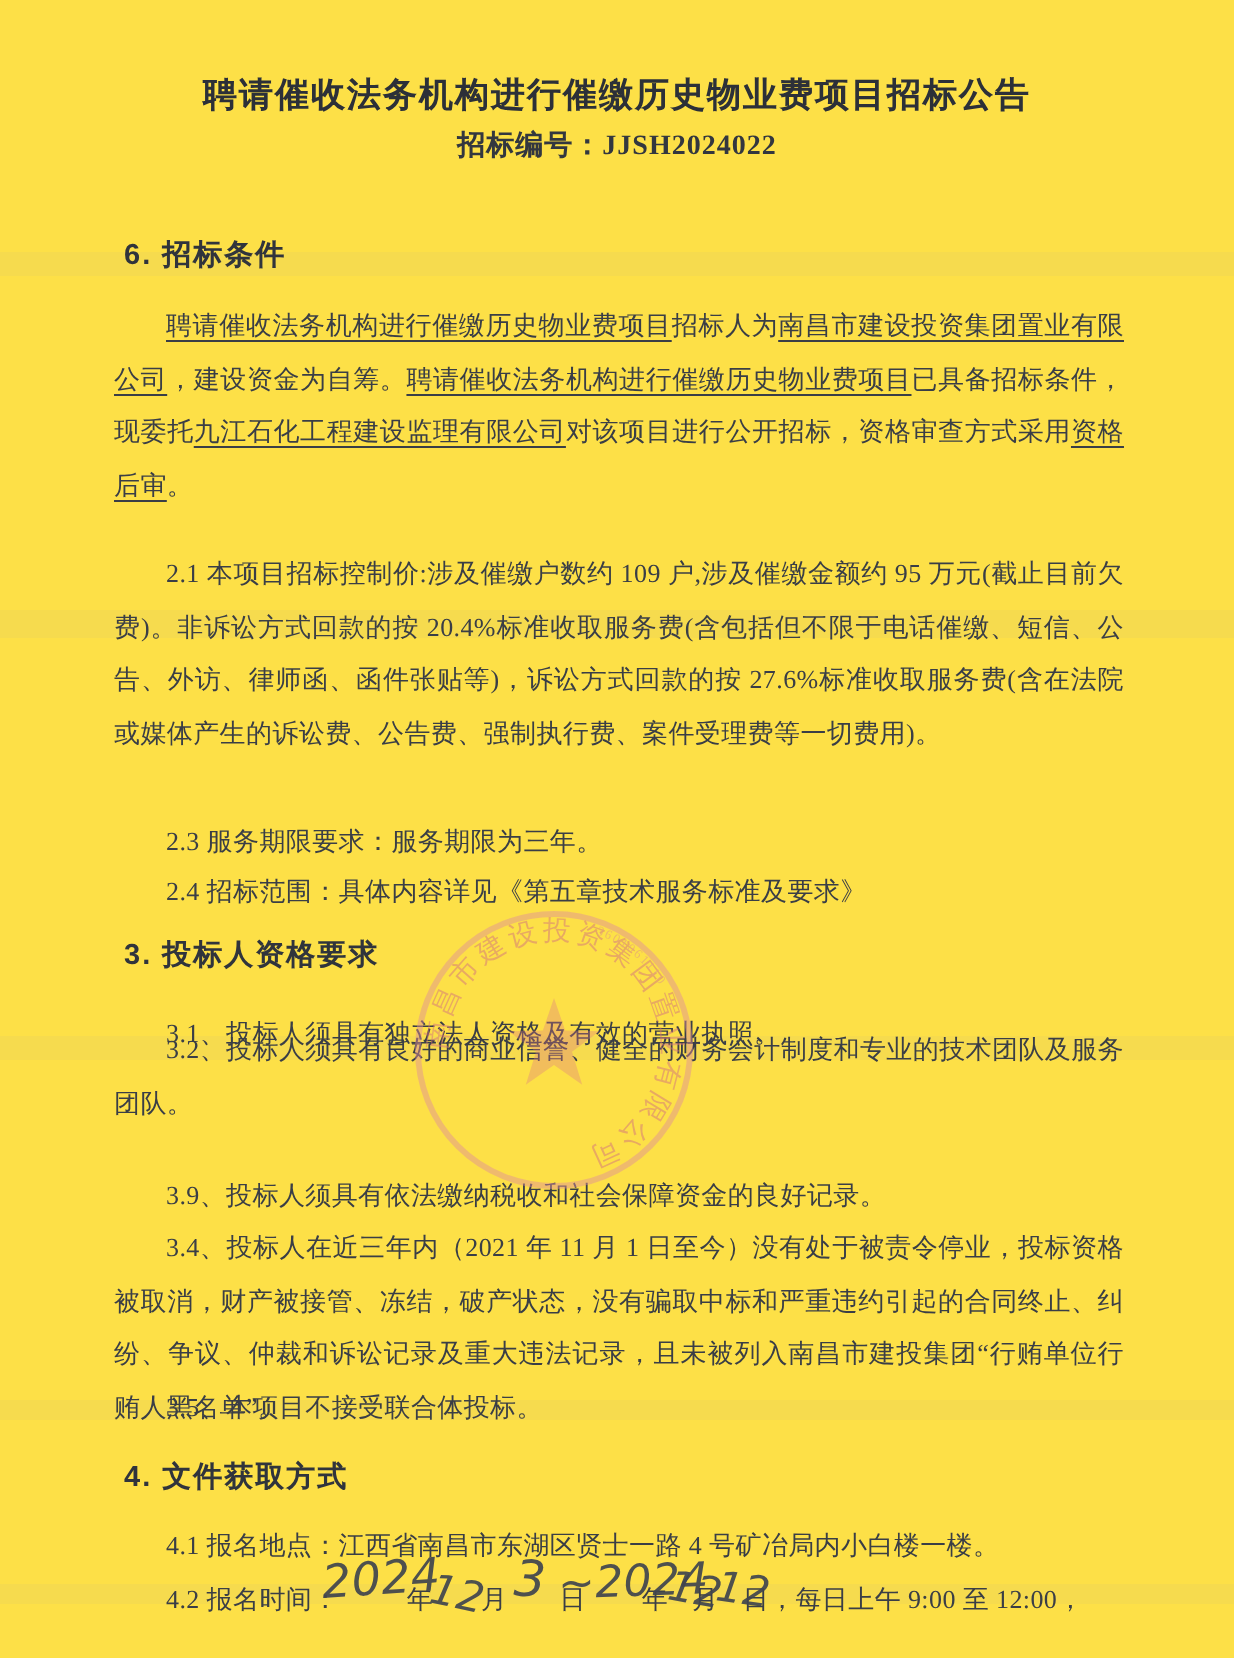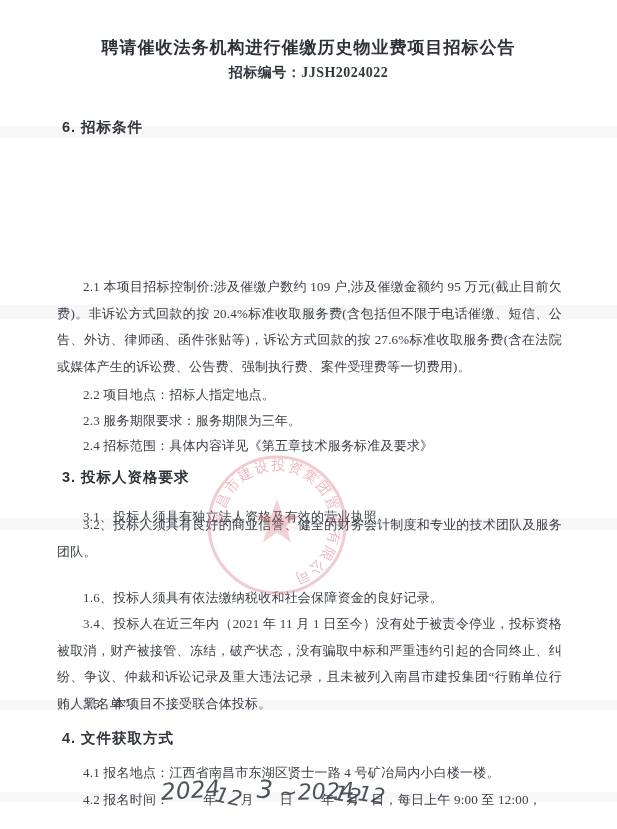--- a/index.html
+++ b/index.html
@@ -1,18 +1,18 @@
 <!DOCTYPE html>
 <html><head>
 <meta charset="utf-8">
 <style>
   html,body{margin:0;padding:0;background:#e9e9e9;}
   .page{
     position:relative;width:617px;height:829px;margin:0 auto;
-    background:#ffffff;overflow:hidden;
+    background:#fde047;overflow:hidden;
     font-family:"Liberation Serif",serif;color:#3a3e46;
   }
   .scan-band{position:absolute;left:0;width:617px;background:rgba(150,160,172,0.07);pointer-events:none;}
   .doc-title{
     position:absolute;top:36px;left:0;width:617px;text-align:center;
     font-size:17px;font-weight:bold;color:#2c3038;letter-spacing:1px;
   }
   .doc-subtitle{
     position:absolute;top:64px;left:0;width:617px;text-align:center;
     font-size:14px;font-weight:bold;color:#33373f;letter-spacing:.5px;
@@ -51,30 +51,30 @@
   <div class="scan-band" style="top:126px;height:12px"></div>
   <div class="scan-band" style="top:305px;height:14px"></div>
   <div class="scan-band" style="top:518px;height:12px"></div>
   <div class="scan-band" style="top:700px;height:10px"></div>
   <div class="scan-band" style="top:792px;height:10px"></div>
 
   <div class="doc-title">聘请催收法务机构进行催缴历史物业费项目招标公告</div>
   <div class="doc-subtitle">招标编号：JJSH2024022</div>
 
   <div class="sec-heading" style="top:118px">6. 招标条件</div>
+  <div class="para" style="top:150px"><span class="u">聘请催收法务机构进行催缴历史物业费项目</span><span>招标人为</span><span class="u">南昌市建设投资集团置业有限公司</span><span>，建设资金为自筹。</span><span class="u">聘请催收法务机构进行催缴历史物业费项目</span><span>已具备招标条件，现委托</span><span class="u">九江石化工程建设监理有限公司</span><span>对该项目进行公开招标，资格审查方式采用</span><span class="u">资格后审</span><span>。</span></div>
 
   <div class="para" style="top:274px">2.1 本项目招标控制价:涉及催缴户数约 109 户,涉及催缴金额约 95 万元(截止目前欠费)。非诉讼方式回款的按 20.4%标准收取服务费(含包括但不限于电话催缴、短信、公告、外访、律师函、函件张贴等)，诉讼方式回款的按 27.6%标准收取服务费(含在法院或媒体产生的诉讼费、公告费、强制执行费、案件受理费等一切费用)。</div>
-  <div class="para" style="top:382px">2.2 项目地点：招标人指定地点。</div>
   <div class="para" style="top:408px">2.3 服务期限要求：服务期限为三年。</div>
   <div class="para" style="top:433px">2.4 招标范围：具体内容详见《第五章技术服务标准及要求》</div>
 
   <div class="sec-heading" style="top:468px">3. 投标人资格要求</div>
   <div class="para" style="top:504px">3.1、投标人须具有独立法人资格及有效的营业执照。</div>
   <div class="para" style="top:512px">3.2、投标人须具有良好的商业信誉、健全的财务会计制度和专业的技术团队及服务团队。</div>
-  <div class="para" style="top:585px">1.6、投标人须具有依法缴纳税收和社会保障资金的良好记录。</div>
+  <div class="para" style="top:585px">3.9、投标人须具有依法缴纳税收和社会保障资金的良好记录。</div>
   <div class="para" style="top:611px">3.4、投标人在近三年内（2021 年 11 月 1 日至今）没有处于被责令停业，投标资格被取消，财产被接管、冻结，破产状态，没有骗取中标和严重违约引起的合同终止、纠纷、争议、仲裁和诉讼记录及重大违法记录，且未被列入南昌市建投集团“行贿单位行贿人黑名单”。</div>
   <div class="para" style="top:691px">3.5、本项目不接受联合体投标。</div>
 
   <div class="sec-heading" style="top:729px">4. 文件获取方式</div>
   <div class="para" style="top:760px">4.1 报名地点：江西省南昌市东湖区贤士一路 4 号矿冶局内小白楼一楼。</div>
   <div class="para" style="top:787px;position:absolute"><span>4.2 报名时间：</span><span class="gap g1"></span><span>年</span><span class="gap g2"></span><span>月</span><span class="gap g3"></span><span>日</span><span class="gap g4"></span><span>年</span><span class="gap g5"></span><span>月</span><span class="gap g6"></span><span>日</span><span>，每日上午 9:00 至 12:00，</span><span class="hw hw1">2024</span><span class="hw hw2">12</span><span class="hw hw3">3</span><span class="hw hw4">~2024</span><span class="hw hw5">12</span><span class="hw hw6">12</span></div>
 
   <svg class="seal" viewBox="0 0 150 150">
     <defs>
       <path id="sealRing" d="M 21,75 A 54,54 0 1 1 40,115" fill="none"></path>

